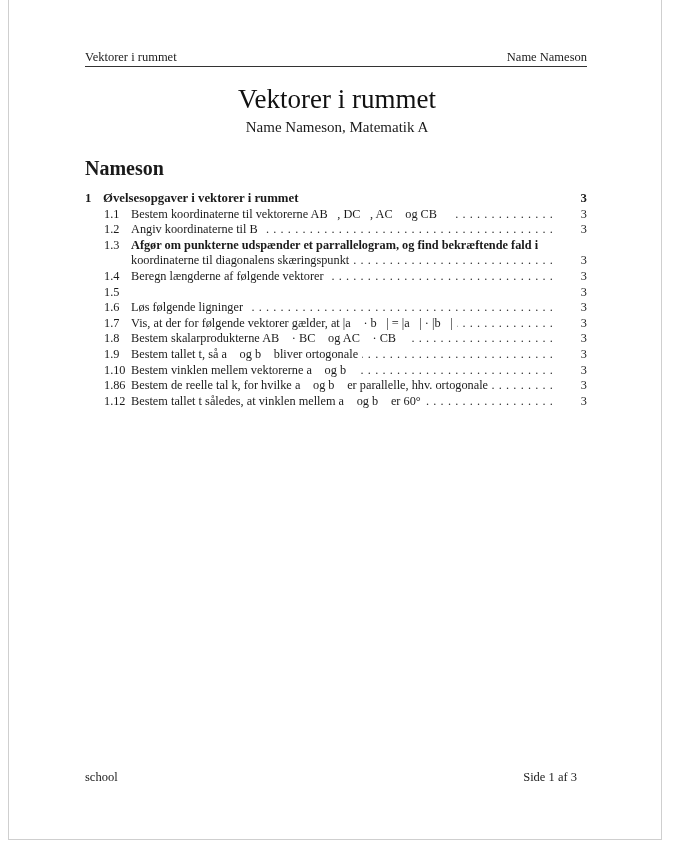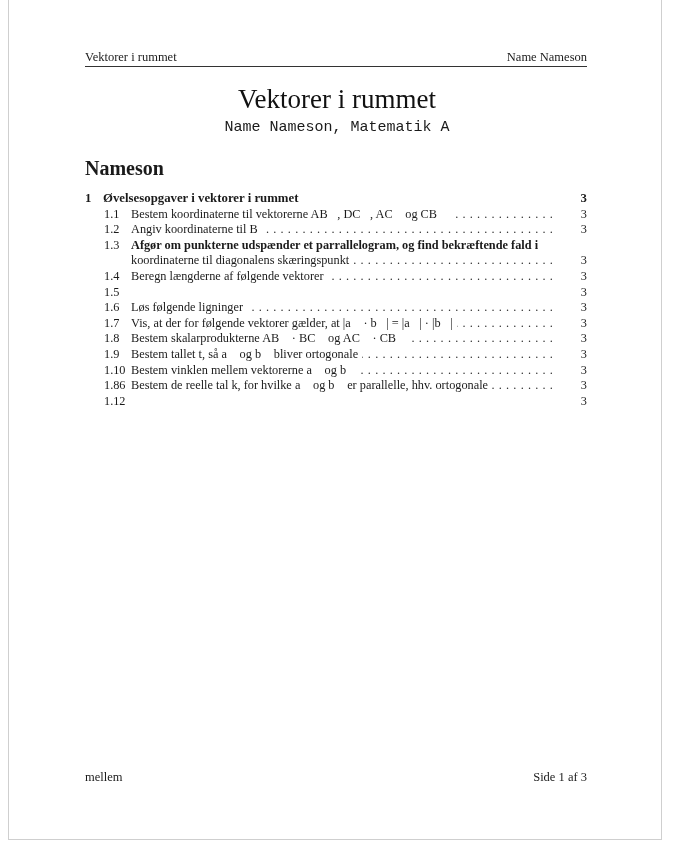--- a/index.html
+++ b/index.html
@@ -8,42 +8,42 @@
   .page { position:absolute; left:8px; top:-2px; width:654px; height:842px;
           border:1px solid #cfcfcf; border-top:none; background:#fff; box-sizing:border-box; }
   .hdr { position:absolute; left:85px; width:502px; top:50px; height:15px;
          font-family:"Liberation Serif", serif; font-size:12.5px; }
   .hdr .l { position:absolute; left:0; top:0; }
   .hdr .r { position:absolute; right:0; top:0; }
   .hdr-rule { position:absolute; left:85px; width:502px; top:66px; height:1px; background:#333; }
   .title { position:absolute; left:0; width:674px; top:84px; text-align:center;
            font-family:"Liberation Serif", serif; font-size:27px; color:#111; }
   .subtitle { position:absolute; left:0; width:674px; top:119px; text-align:center;
-              font-family:Liberation Mono, monospace; font-size:15px; }
+              font-family:Liberation Serif, serif; font-size:15px; }
   .toc-h { position:absolute; left:85px; top:157px; font-family:"Liberation Serif", serif;
            font-size:20px; font-weight:bold; }
   .toc { position:absolute; left:85px; width:502px; top:191px;
          font-family:"Liberation Serif", serif; font-size:12.3px; }
   .row { position:relative; height:15.6px; line-height:15.6px; white-space:nowrap; }
   .row.sec { font-weight:bold; font-size:12.8px; height:15.6px; }
   .num { position:absolute; left:0; }
   .sub .num { left:19px; }
   .txt { position:absolute; left:18px; right:30px; overflow:hidden; }
   .sub .txt { left:46px; }
   .txt .label { background:#fff; padding-right:4px; position:relative; z-index:1; }
   .dots { position:absolute; left:0; right:0; top:0; overflow:hidden; color:#333;
           letter-spacing:4.2px; text-align:right; direction:rtl; }
   .pg { position:absolute; right:0; top:0; }
   .row.multi { height:31.2px; }
   .row.multi .line1 { position:absolute; left:46px; top:0;font-weight:bold; }
   .row.multi .txt { top:15.6px; }
   .row.multi .pg { top:15.6px; }
   .ftr { position:absolute; left:85px; width:502px; top:770px; font-family:"Liberation Serif", serif; font-size:12.5px; }
   .ftr .l { position:absolute; left:0; }
-  .ftr .r { position:absolute; right:0; }
+  .ftr .r { position:absolute; right:10px; }
 </style>
 </head>
 <body>
 
 <div class="page"></div>
 
 <div class="hdr">
   <span class="l">Vektorer i rummet</span>
   <span class="r">Name Nameson</span>
 </div>
@@ -112,21 +112,21 @@
     <span class="txt"><span class="dots">.........................................................................................</span><span class="label">Bestem vinklen mellem vektorerne a⃗ og b⃗</span></span>
     <span class="pg">3</span>
   </div>
   <div class="row sub">
     <span class="num">1.86</span>
     <span class="txt"><span class="dots">.........................................................................................</span><span class="label">Bestem de reelle tal k, for hvilke a⃗ og b⃗ er parallelle, hhv. ortogonale</span></span>
     <span class="pg">3</span>
   </div>
   <div class="row sub">
     <span class="num">1.12</span>
-    <span class="txt"><span class="dots">.........................................................................................</span></span>
+    <span class="txt"><span class="dots">.........................................................................................</span><span class="label">Bestem tallet t således, at vinklen mellem a⃗ og b⃗ er 60°</span></span>
     <span class="pg">3</span>
   </div>
 </div>
 
 <div class="ftr">
-  <span class="l">mellem</span>
+  <span class="l">school</span>
   <span class="r">Side 1 af 3</span>
 </div>
 
 </body></html>

